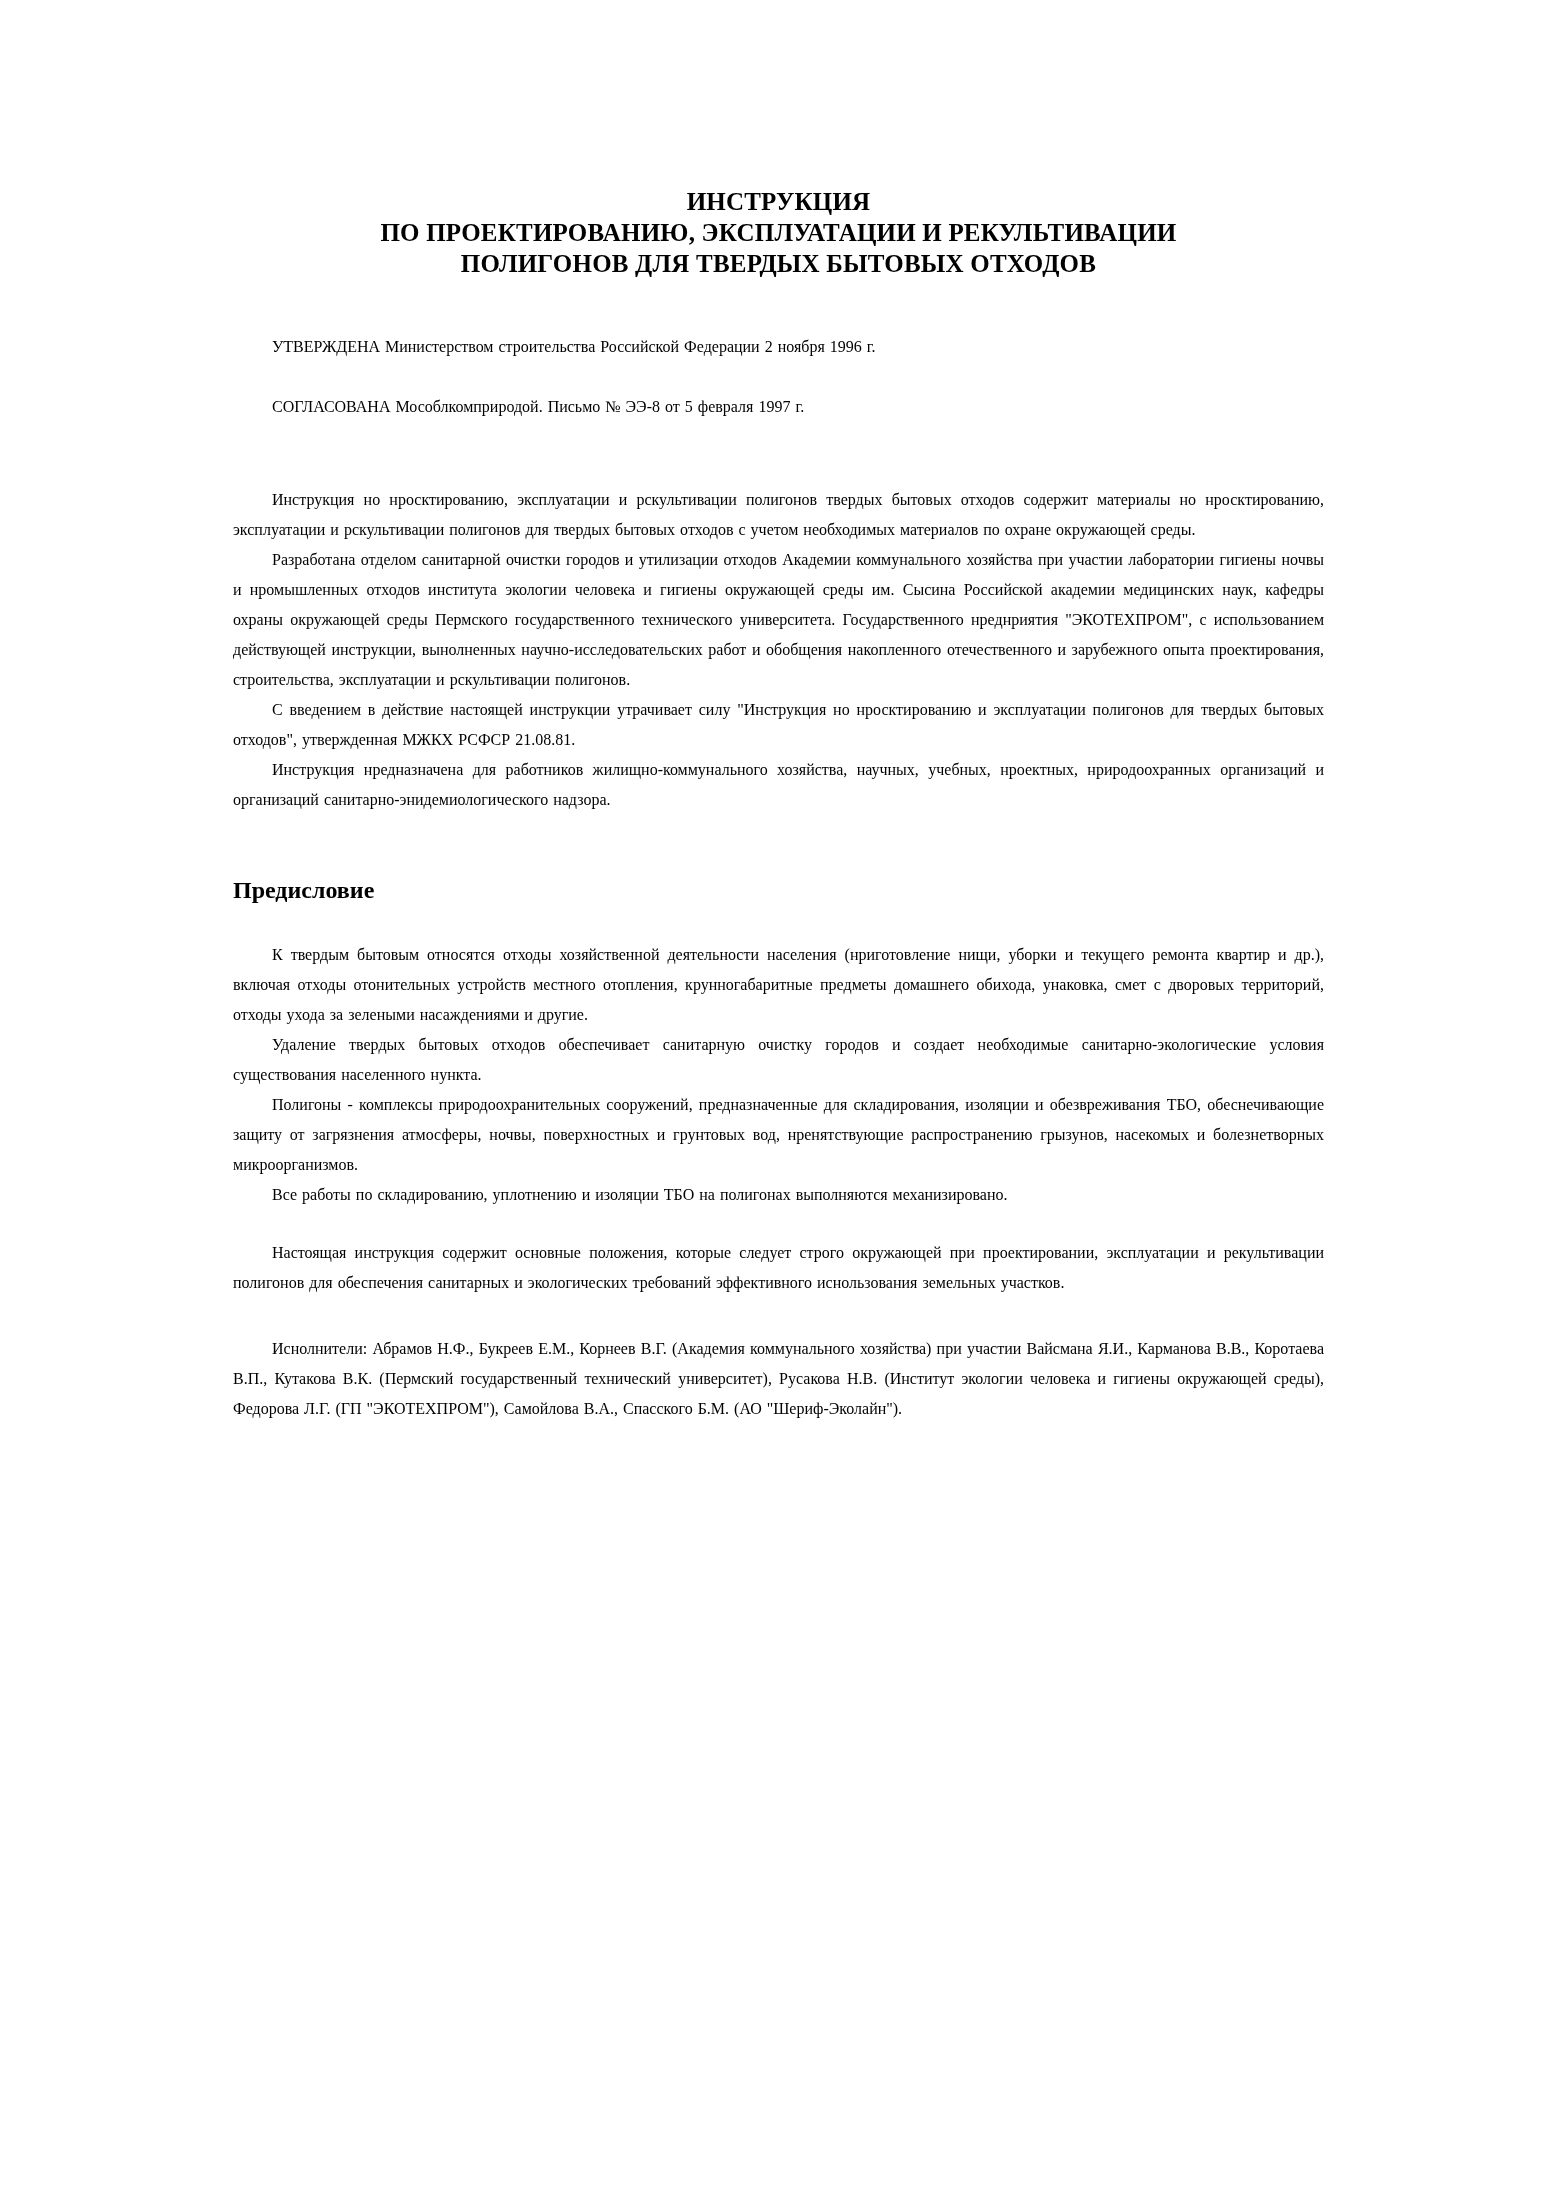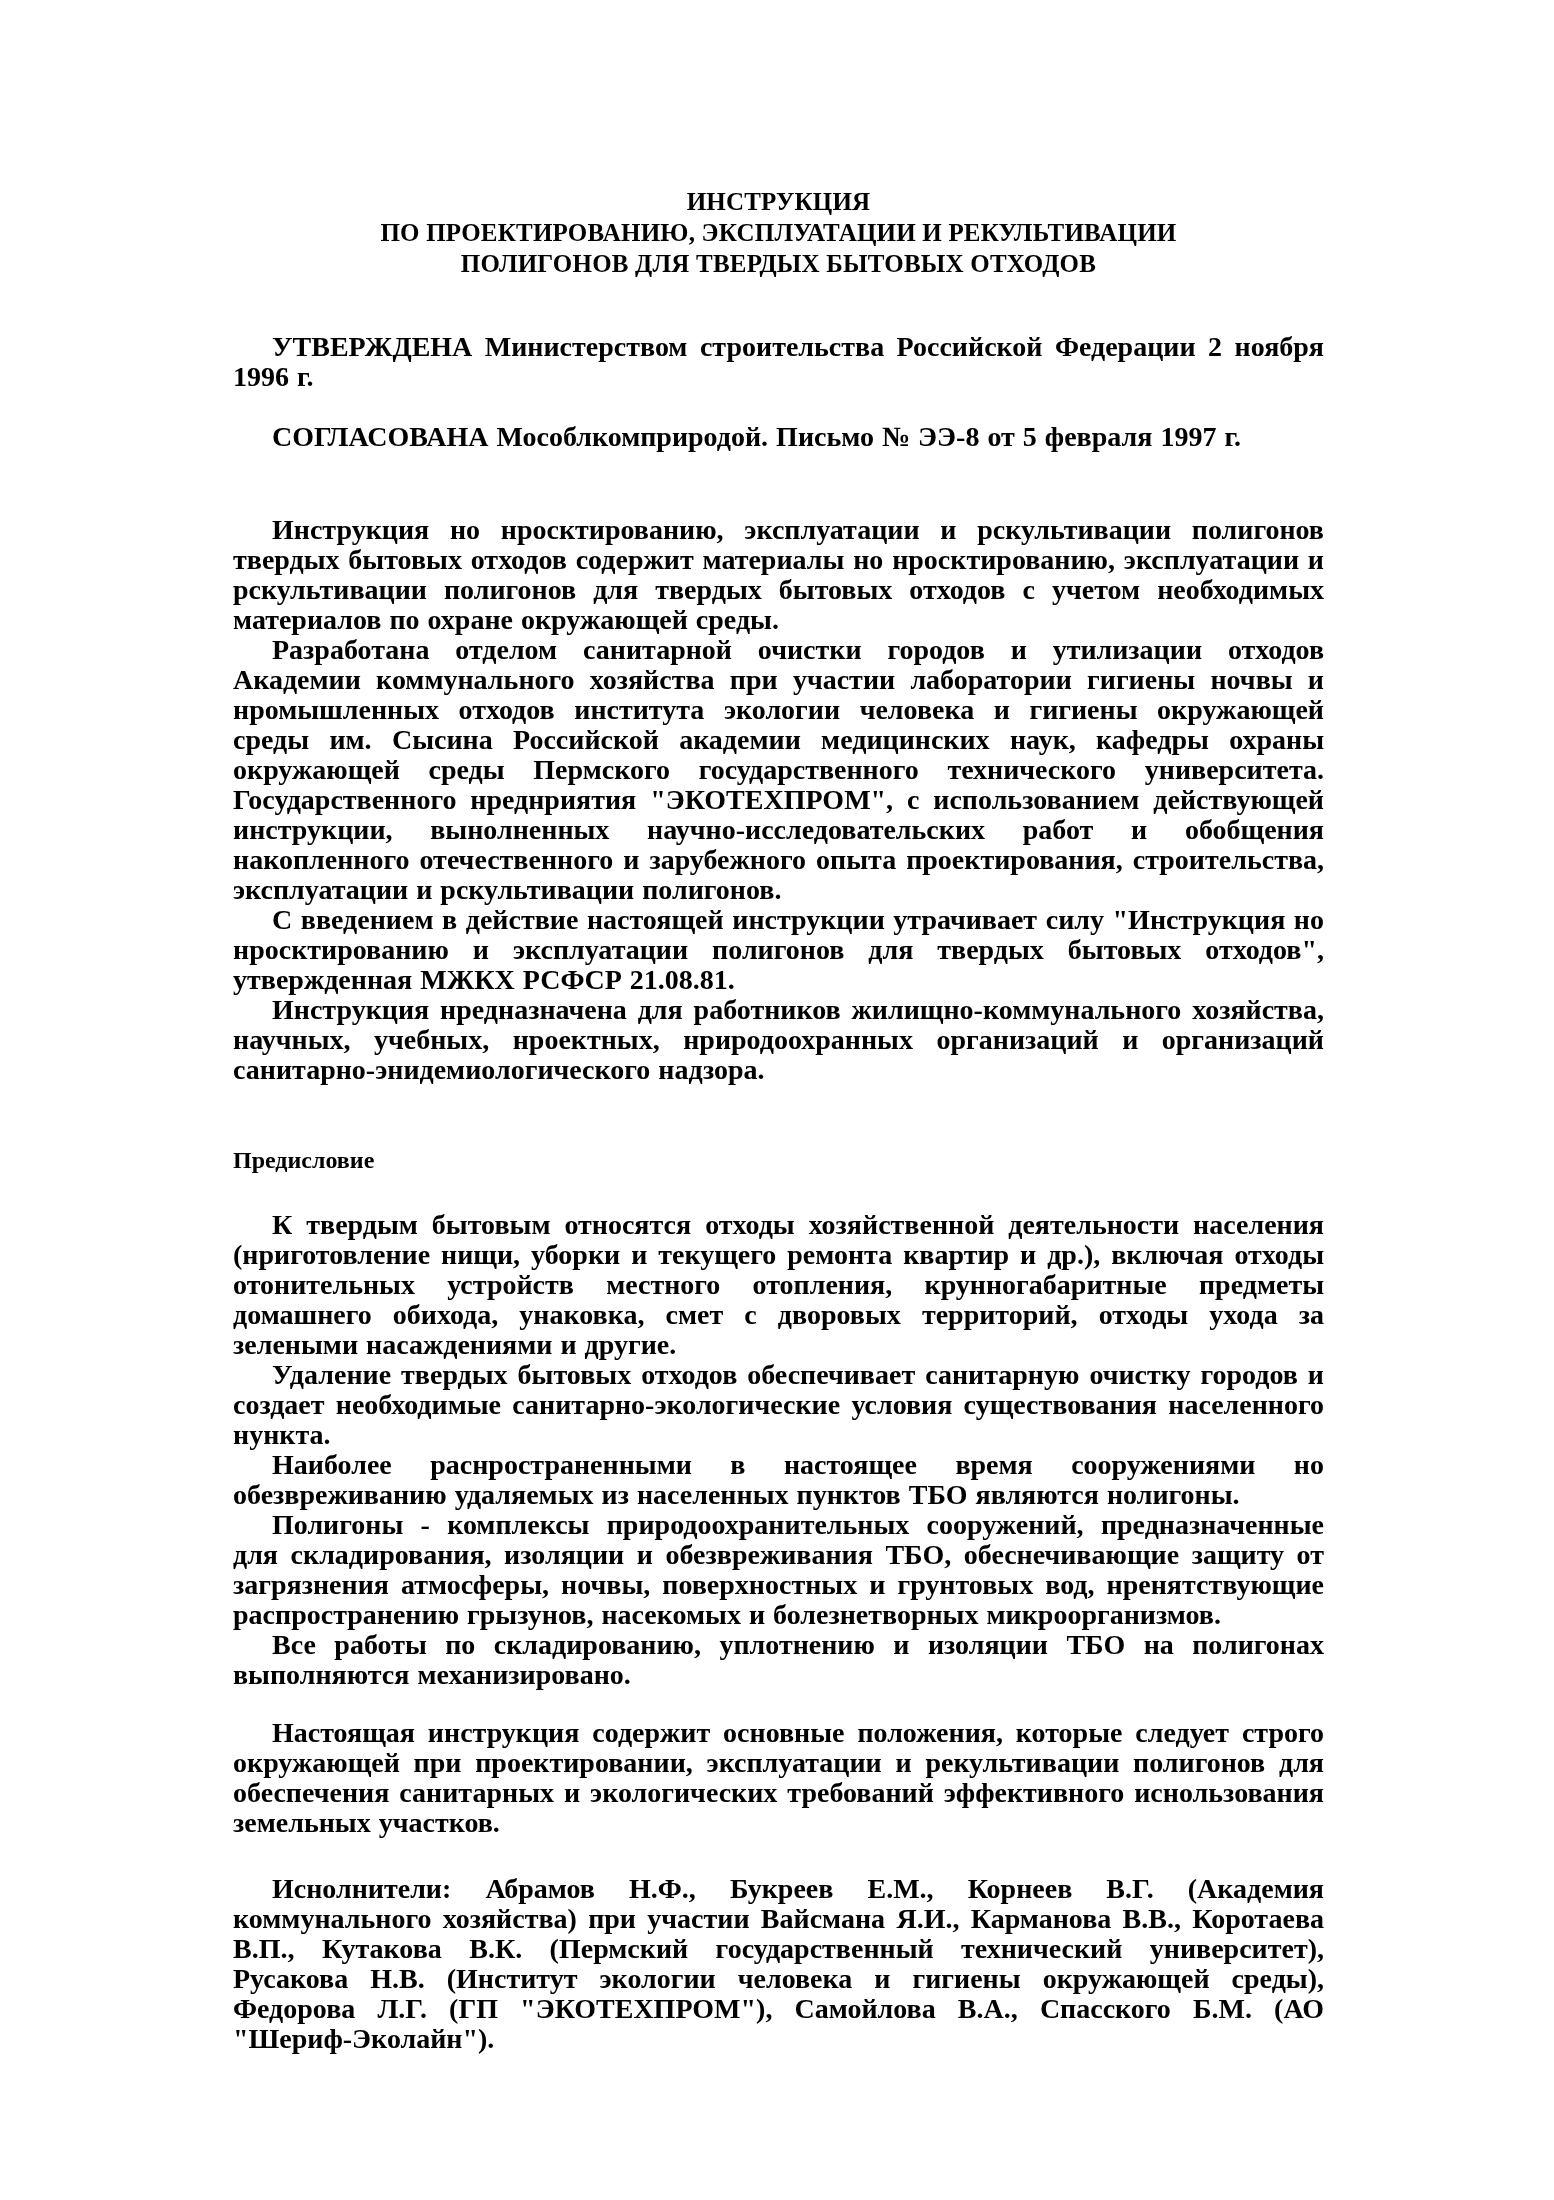--- a/index.html
+++ b/index.html
@@ -25,26 +25,25 @@
   .doc-title {
     margin-top: 186px;
     text-align: center;
     font-weight: bold;
     font-size: 25px;
     line-height: 31px;
     letter-spacing: 0.2px;
   }
   .para {
     margin: 0;
-    font-size: 28px;
+    font-size: 16px;
     line-height: 30px;
     text-align: justify;
     text-indent: 39px;
     word-spacing: 1px;
-    font-weight: bold;
   }
   .p-approved   { margin-top: 53px; }
   .p-agreed-1   { margin-top: 35px; }
   .p-agreed-2   { margin-top: 30px; }
   .intro-start  { margin-top: 63px; }
   .section-heading {
     margin: 60px 0 35px 0;
     text-align: left;
     font-weight: bold;
     font-size: 24px;
@@ -72,21 +71,20 @@
 
     <p class="para intro-start">Инструкция но нросктированию, эксплуатации и рскультивации полигонов твердых бытовых отходов содержит материалы но нросктированию, эксплуатации и рскультивации полигонов для твердых бытовых отходов с учетом необходимых материалов по охране окружающей среды.</p>
     <p class="para">Разработана отделом санитарной очистки городов и утилизации отходов Академии коммунального хозяйства при участии лаборатории гигиены ночвы и нромышленных отходов института экологии человека и гигиены окружающей среды им. Сысина Российской академии медицинских наук, кафедры охраны окружающей среды Пермского государственного технического университета. Государственного нреднриятия "ЭКОТЕХПРОМ", с использованием действующей инструкции, вынолненных научно-исследовательских работ и обобщения накопленного отечественного и зарубежного опыта проектирования, строительства, эксплуатации и рскультивации полигонов.</p>
     <p class="para">С введением в действие настоящей инструкции утрачивает силу "Инструкция но нросктированию и эксплуатации полигонов для твердых бытовых отходов", утвержденная МЖКХ РСФСР 21.08.81.</p>
     <p class="para">Инструкция нредназначена для работников жилищно-коммунального хозяйства, научных, учебных, нроектных, нриродоохранных организаций и организаций санитарно-энидемиологического надзора.</p>
 
     <h2 class="section-heading">Предисловие</h2>
 
     <p class="para">К твердым бытовым относятся отходы хозяйственной деятельности населения (нриготовление нищи, уборки и текущего ремонта квартир и др.), включая отходы отонительных устройств местного отопления, крунногабаритные предметы домашнего обихода, унаковка, смет с дворовых территорий, отходы ухода за зелеными насаждениями и другие.</p>
     <p class="para">Удаление твердых бытовых отходов обеспечивает санитарную очистку городов и создает необходимые санитарно-экологические условия существования населенного нункта.</p>
-    <p class="para">Наиболее раснространенными в настоящее время сооружениями но обезвреживанию удаляемых из населенных пунктов ТБО являются нолигоны.</p>
     <p class="para">Полигоны - комплексы природоохранительных сооружений, предназначенные для складирования, изоляции и обезвреживания ТБО, обеснечивающие защиту от загрязнения атмосферы, ночвы, поверхностных и грунтовых вод, нренятствующие распространению грызунов, насекомых и болезнетворных микроорганизмов.</p>
     <p class="para">Все работы по складированию, уплотнению и изоляции ТБО на полигонах выполняются механизировано.</p>
 
     <p class="para p-note">Настоящая инструкция содержит основные положения, которые следует строго окружающей при проектировании, эксплуатации и рекультивации полигонов для обеспечения санитарных и экологических требований эффективного иснользования земельных участков.</p>
 
     <p class="para p-exec">Иснолнители: Абрамов Н.Ф., Букреев Е.М., Корнеев В.Г. (Академия коммунального хозяйства) при участии Вайсмана Я.И., Карманова В.В., Коротаева В.П., Кутакова В.К. (Пермский государственный технический университет), Русакова Н.В. (Институт экологии человека и гигиены окружающей среды), Федорова Л.Г. (ГП "ЭКОТЕХПРОМ"), Самойлова В.А., Спасского Б.М. (АО "Шериф-Эколайн").</p>
 
   </div>
 </div>
 

